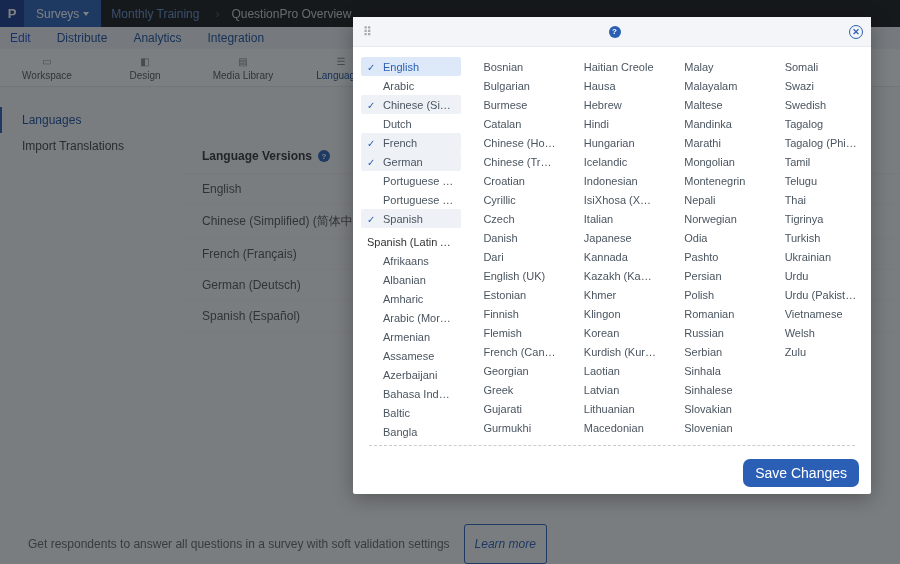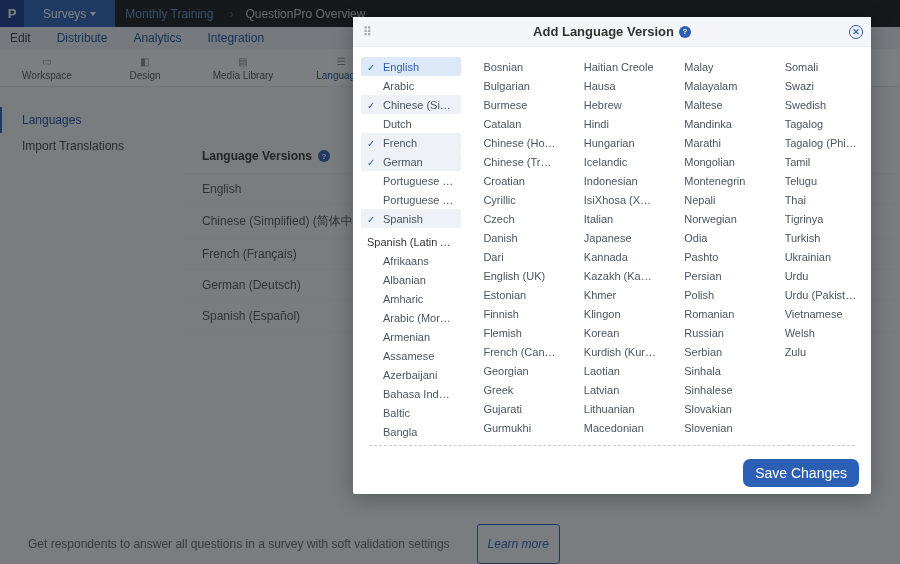--- a/index.html
+++ b/index.html
@@ -1,46 +1,46 @@
 <!DOCTYPE html>
 <html><head>
 <meta charset="utf-8">
 <style>
 * { box-sizing: border-box; margin: 0; padding: 0; font-family: -apple-system, BlinkMacSystemFont, "Segoe UI", Arial, sans-serif; }
 body { width: 900px; height: 564px; overflow: hidden; position: relative; background: #f5f6f7; }
 
 .topbar { height: 27px; background: #1a1a1a; display: flex; align-items: center; color: #fff; font-size: 12px; }
 .logo { width: 24px; height: 27px; background: #1b3a8f; display:flex; align-items:center; justify-content:center; font-weight:bold; color:#fff; font-size:13px;}
-.topbtn { background: #2b5fb5; color:#fff; padding: 0 19px; height: 27px; display:flex; align-items:center; gap:4px; }
+.topbtn { background: #2b5fb5; color:#fff; padding: 0 12px; height: 27px; display:flex; align-items:center; gap:4px; }
 .caret-down { width:0; height:0; border-left:3px solid transparent; border-right:3px solid transparent; border-top:4px solid #fff; display:inline-block; }
 .breadcrumb { color:#6a8cc9; padding:0 10px; }
 .arrow-r { color:#555; padding:0 6px; }
 .crumb2 { color:#ccc; padding:0 6px; }
 
 .subnav { height: 22px; background:#edf0f5; display:flex; align-items:center; font-size:12px; color:#4a6; gap:26px; padding:0 10px; }
 .subnav span { color:#1b4f9e; cursor:pointer; }
-.subnav .edit { color:#404040; }
+.subnav .edit { color:#1d4ed8; }
 
 .toolbar { height: 38px; background:#fafbfc; border-bottom:1px solid #e2e5ea; display:flex; align-items:center; gap:28px; padding:0 12px; font-size:10px; color:#555; }
 .tool { display:flex; flex-direction:column; align-items:center; gap:2px; width:70px; }
 .tool .ic { width:14px; height:14px; display:flex; align-items:center; justify-content:center; color:#888; }
 .tool.active { color:#1b4f9e; }
 
 .main { display:flex; height: 478px; }
 .sidepanel { width: 182px; padding: 20px 0 0 0; font-size:12px; }
 .sidepanel .side-item { padding: 6px 20px; color:#444; border-left: 2px solid transparent; cursor:pointer; }
 .sidepanel .side-item.act { border-left: 2px solid #2b5fb5; color:#1b4f9e; }
 
 .content { flex:1; padding: 28px 0 0 0; }
 .addbtn { background:#2b5fb5; color:#fff; border:none; border-radius:4px; padding:8px 18px; font-size:12px; margin-left:20px; cursor:pointer; }
 .section-hdr { font-size:12px; font-weight:600; color:#333; padding:14px 20px 10px; border-bottom:1px solid #eee; margin-top:20px; display:flex; align-items:center; gap:6px;}
 .info-ic { width:12px; height:12px; border-radius:50%; background:#2b5fb5; color:#fff; font-size:8px; display:inline-flex; align-items:center; justify-content:center; }
 .lang-row { font-size:12px; color:#555; padding:8px 20px; border-bottom:1px solid #f0f0f0; }
 
-.footer { position:absolute; bottom:0; left:0; right:0; height:40px; display:flex; align-items:center; padding:0 28px; font-size:12px; color:#666; background:#f5f6f7;gap:13px; }
+.footer { position:absolute; bottom:0; left:0; right:0; height:40px; display:flex; align-items:center; padding:0 28px; font-size:12px; color:#666; background:#f5f6f7; }
 .learnmore { border:1px solid #2b5fb5; color:#2b5fb5; background:transparent; border-radius:3px; padding:12px 10px; font-size:12px; margin-left:14px; cursor:pointer;font-style:italic; }
 
 .overlay { position:absolute; inset:0; background:rgba(20,25,30,0.55); }
 .modal { position:absolute; top:17px; left:353px; width:518px; height:477px; background:#fff; border-radius:2px; box-shadow:0 4px 20px rgba(0,0,0,0.3); display:flex; flex-direction:column; }
 .modal-hdr { height:30px; background:#f3f5f8; display:flex; align-items:center; justify-content:center; position:relative; font-size:13px; font-weight:600; color:#333; border-bottom:1px solid #e8eaed; }
 .modal-hdr .grip { position:absolute; left:10px; color:#aaa; font-size:12px; letter-spacing:-2px; }
 .modal-hdr .closex { position:absolute; right:8px; width:14px; height:14px; border:1.5px solid #2b5fb5; border-radius:50%; display:flex; align-items:center; justify-content:center; color:#2b5fb5; font-size:9px; cursor:pointer; }
 .modal-hdr .help { width:12px; height:12px; border-radius:50%; background:#2b5fb5; color:#fff; font-size:8px; display:inline-flex; align-items:center; justify-content:center; margin-left:5px; }
 .modal-body { flex:1; padding:10px 8px; overflow:hidden; }
 .cols { display:flex; gap:0; }
@@ -125,21 +125,20 @@
 <div class="footer">
   <span>Get respondents to answer all questions in a survey with soft validation settings</span>
   <button class="learnmore">Learn more</button>
 </div>
 
 <div class="overlay"></div>
 
 <div class="modal">
   <div class="modal-hdr">
     <span class="grip">⠿</span>
-    <span>Add Language Version</span>
     <span class="help">?</span>
     <span class="closex">✕</span>
   </div>
   <div class="modal-body">
     <div class="cols">
       <div class="col" id="mcol1">
           <div class="lang-item sel primary"><span class="chk">✓</span><span>English</span></div>
           <div class="lang-item"><span>Arabic</span></div>
           <div class="lang-item sel"><span class="chk">✓</span><span>Chinese (Simplified)</span></div>
           <div class="lang-item"><span>Dutch</span></div>

